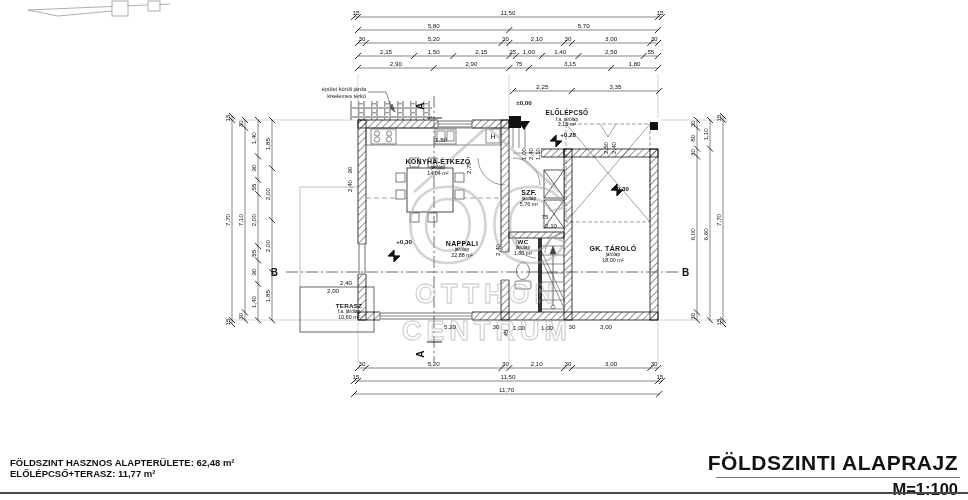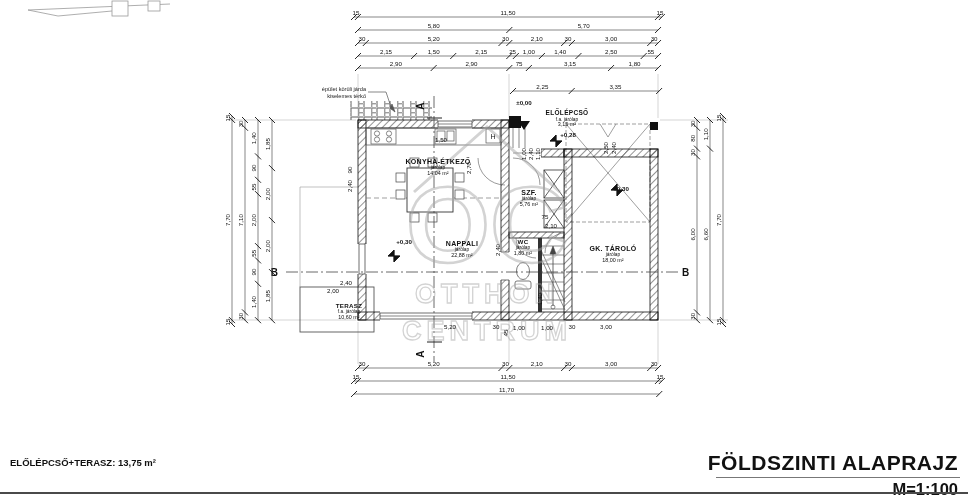--- a/index.html
+++ b/index.html
@@ -487,21 +487,22 @@
       <span class="idim rot" style="left: 505px; top: 333px;">45</span>
       <span class="idim rot" style="left: 539px; top: 299px;">1,40</span>
       <span class="idim rot" style="left: 523px; top: 154px;">1,00</span>
       <span class="idim rot" style="left: 530px; top: 154px;">2,40</span>
       <span class="idim rot" style="left: 537px; top: 154px;">1,10</span>
       <span class="idim rot" style="left: 605px; top: 148px;">2,50</span>
       <span class="idim rot" style="left: 613px; top: 148px;">2,40</span>
     </div>
 
   <div class="summary">
-    <span>ELŐLÉPCSŐ+TERASZ: 13,75 m²</span>
+    <span>FÖLDSZINT HASZNOS ALAPTERÜLETE: 62,48 m²</span>
+    <span>ELŐLÉPCSŐ+TERASZ: 11,77 m²</span>
   </div>
 
   <div class="titleblock">
     <div class="ttl">FÖLDSZINTI ALAPRAJZ</div>
   </div>
   <div class="tline1"></div>
   <div class="titleblock" style="top:478px">
     <div class="scl">M=1:100</div>
   </div>
   <div class="tline2"></div>

